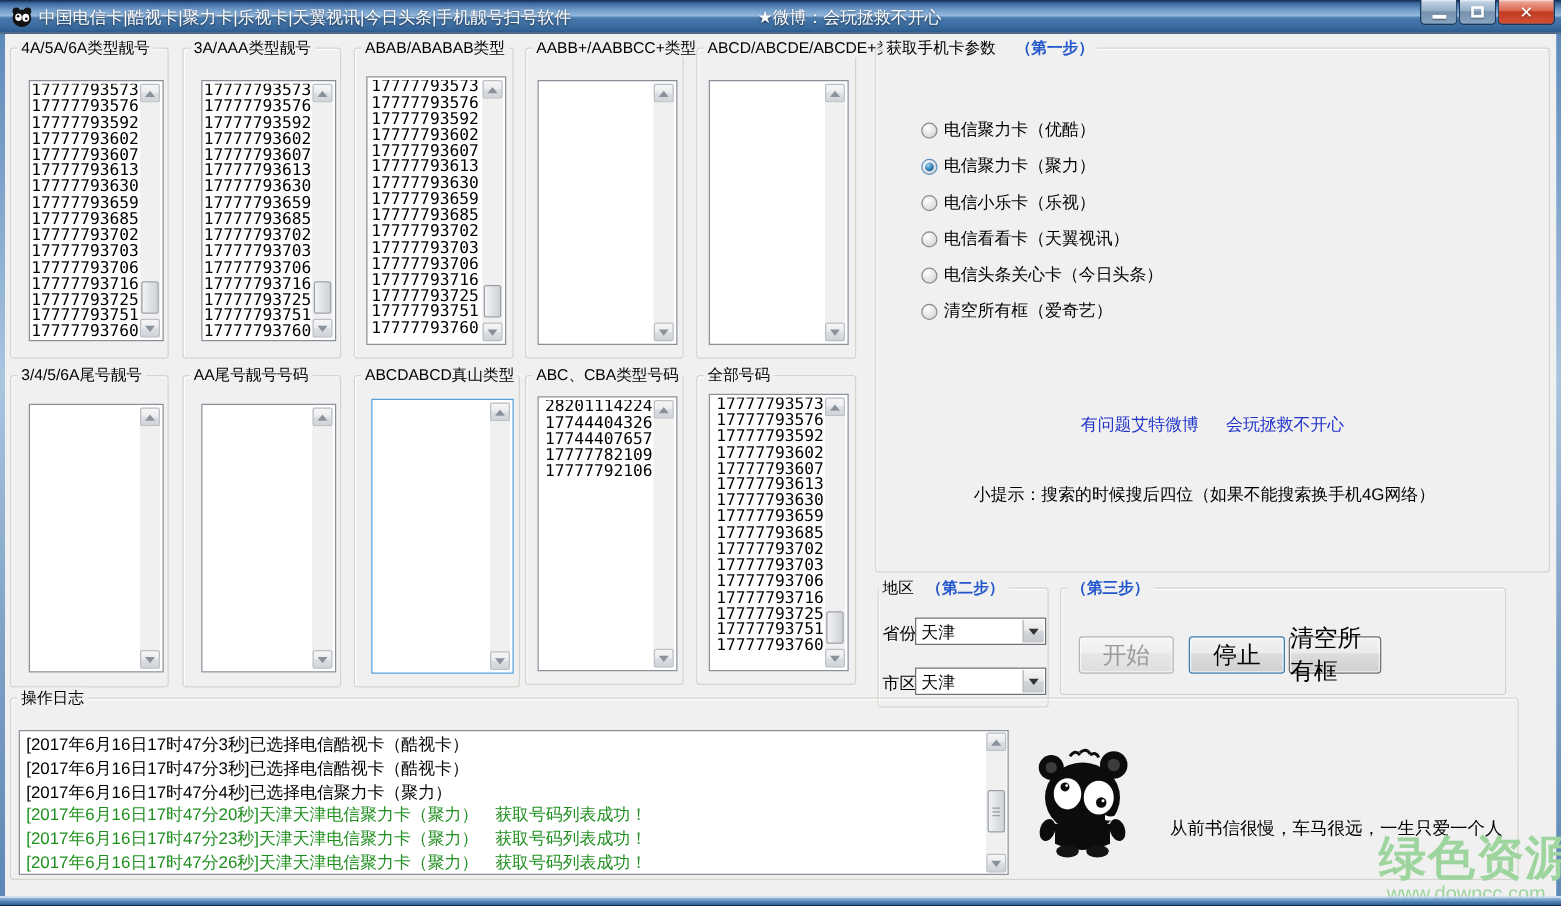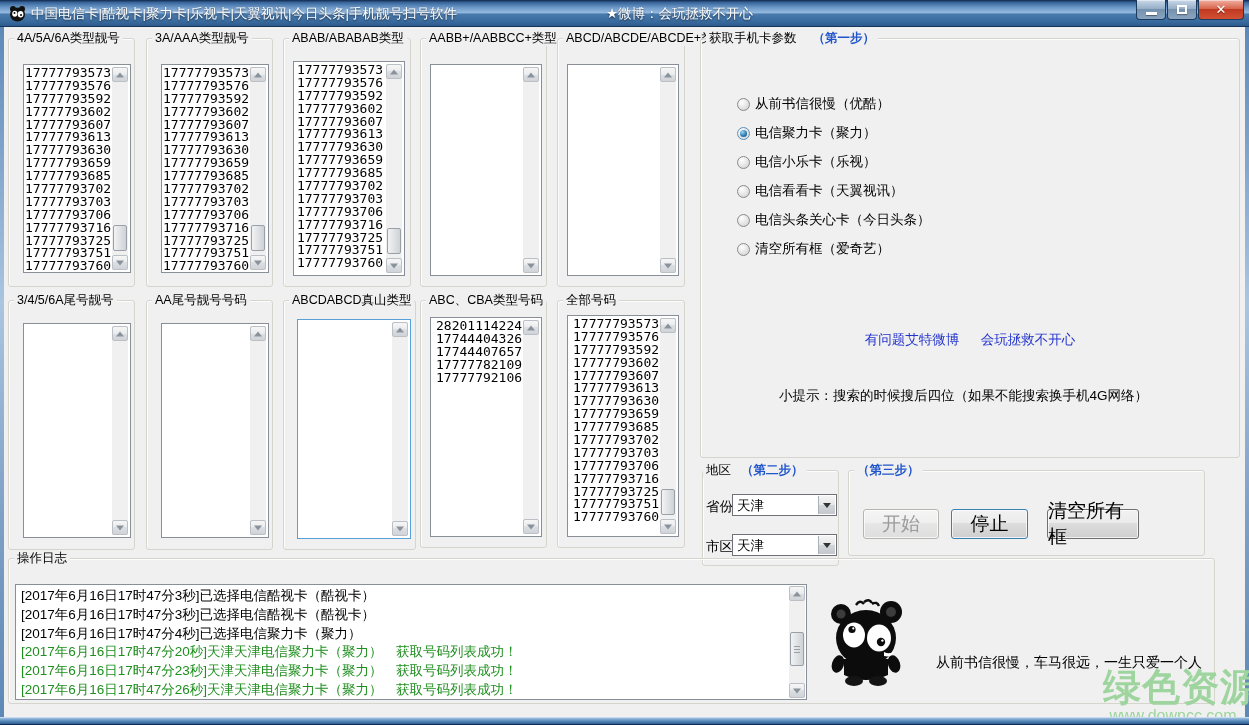--- a/index.html
+++ b/index.html
@@ -400,21 +400,21 @@
     </div>
   </div>
 
   <div class="groupbox" style="left:700px;top:38px;width:540px;height:420px">
     <div class="gb-caption">
       <span>获取手机卡参数</span><span class="step-label">（第一步）</span>
     </div>
     <div class="radio-col">
         <label class="radio-row">
         <span class="radio"></span>
-        <span class="radio-label">从前书信很慢（优酷）</span>
+        <span class="radio-label">电信聚力卡（优酷）</span>
       </label>
         <label class="radio-row checked">
         <span class="radio"></span>
         <span class="radio-label">电信聚力卡（聚力）</span>
       </label>
         <label class="radio-row">
         <span class="radio"></span>
         <span class="radio-label">电信小乐卡（乐视）</span>
       </label>
         <label class="radio-row">
@@ -454,21 +454,21 @@
       <span class="combo-btn">
           <i class="tri-sel"></i>
         </span>
     </div>
   </div>
 
   <div class="groupbox" style="left:848px;top:470px;width:357px;height:86px">
     <div class="gb-caption"><span class="step-label solo">（第三步）</span></div>
     <div class="btn disabled" style="left:14px;top:38px;width:76px">开始</div>
     <div class="btn focus" style="left:102px;top:38px;width:77px">停止</div>
-    <div class="btn" style="left:198px;top:38px;width:92px">清空所有框</div>
+    <div class="btn" style="left:182px;top:38px;width:74px">清空所有框</div>
   </div>
 
   <div class="groupbox" style="left:8px;top:558px;width:1207px;height:146px">
     <div class="gb-caption">操作日志</div>
     <div class="log-view">
       <div class="log-lines">
           <div class="log-line black">[2017年6月16日17时47分3秒]已选择电信酷视卡（酷视卡）</div>
           <div class="log-line black">[2017年6月16日17时47分3秒]已选择电信酷视卡（酷视卡）</div>
           <div class="log-line black">[2017年6月16日17时47分4秒]已选择电信聚力卡（聚力）</div>
           <div class="log-line green">[2017年6月16日17时47分20秒]天津天津电信聚力卡（聚力）　获取号码列表成功！</div>

